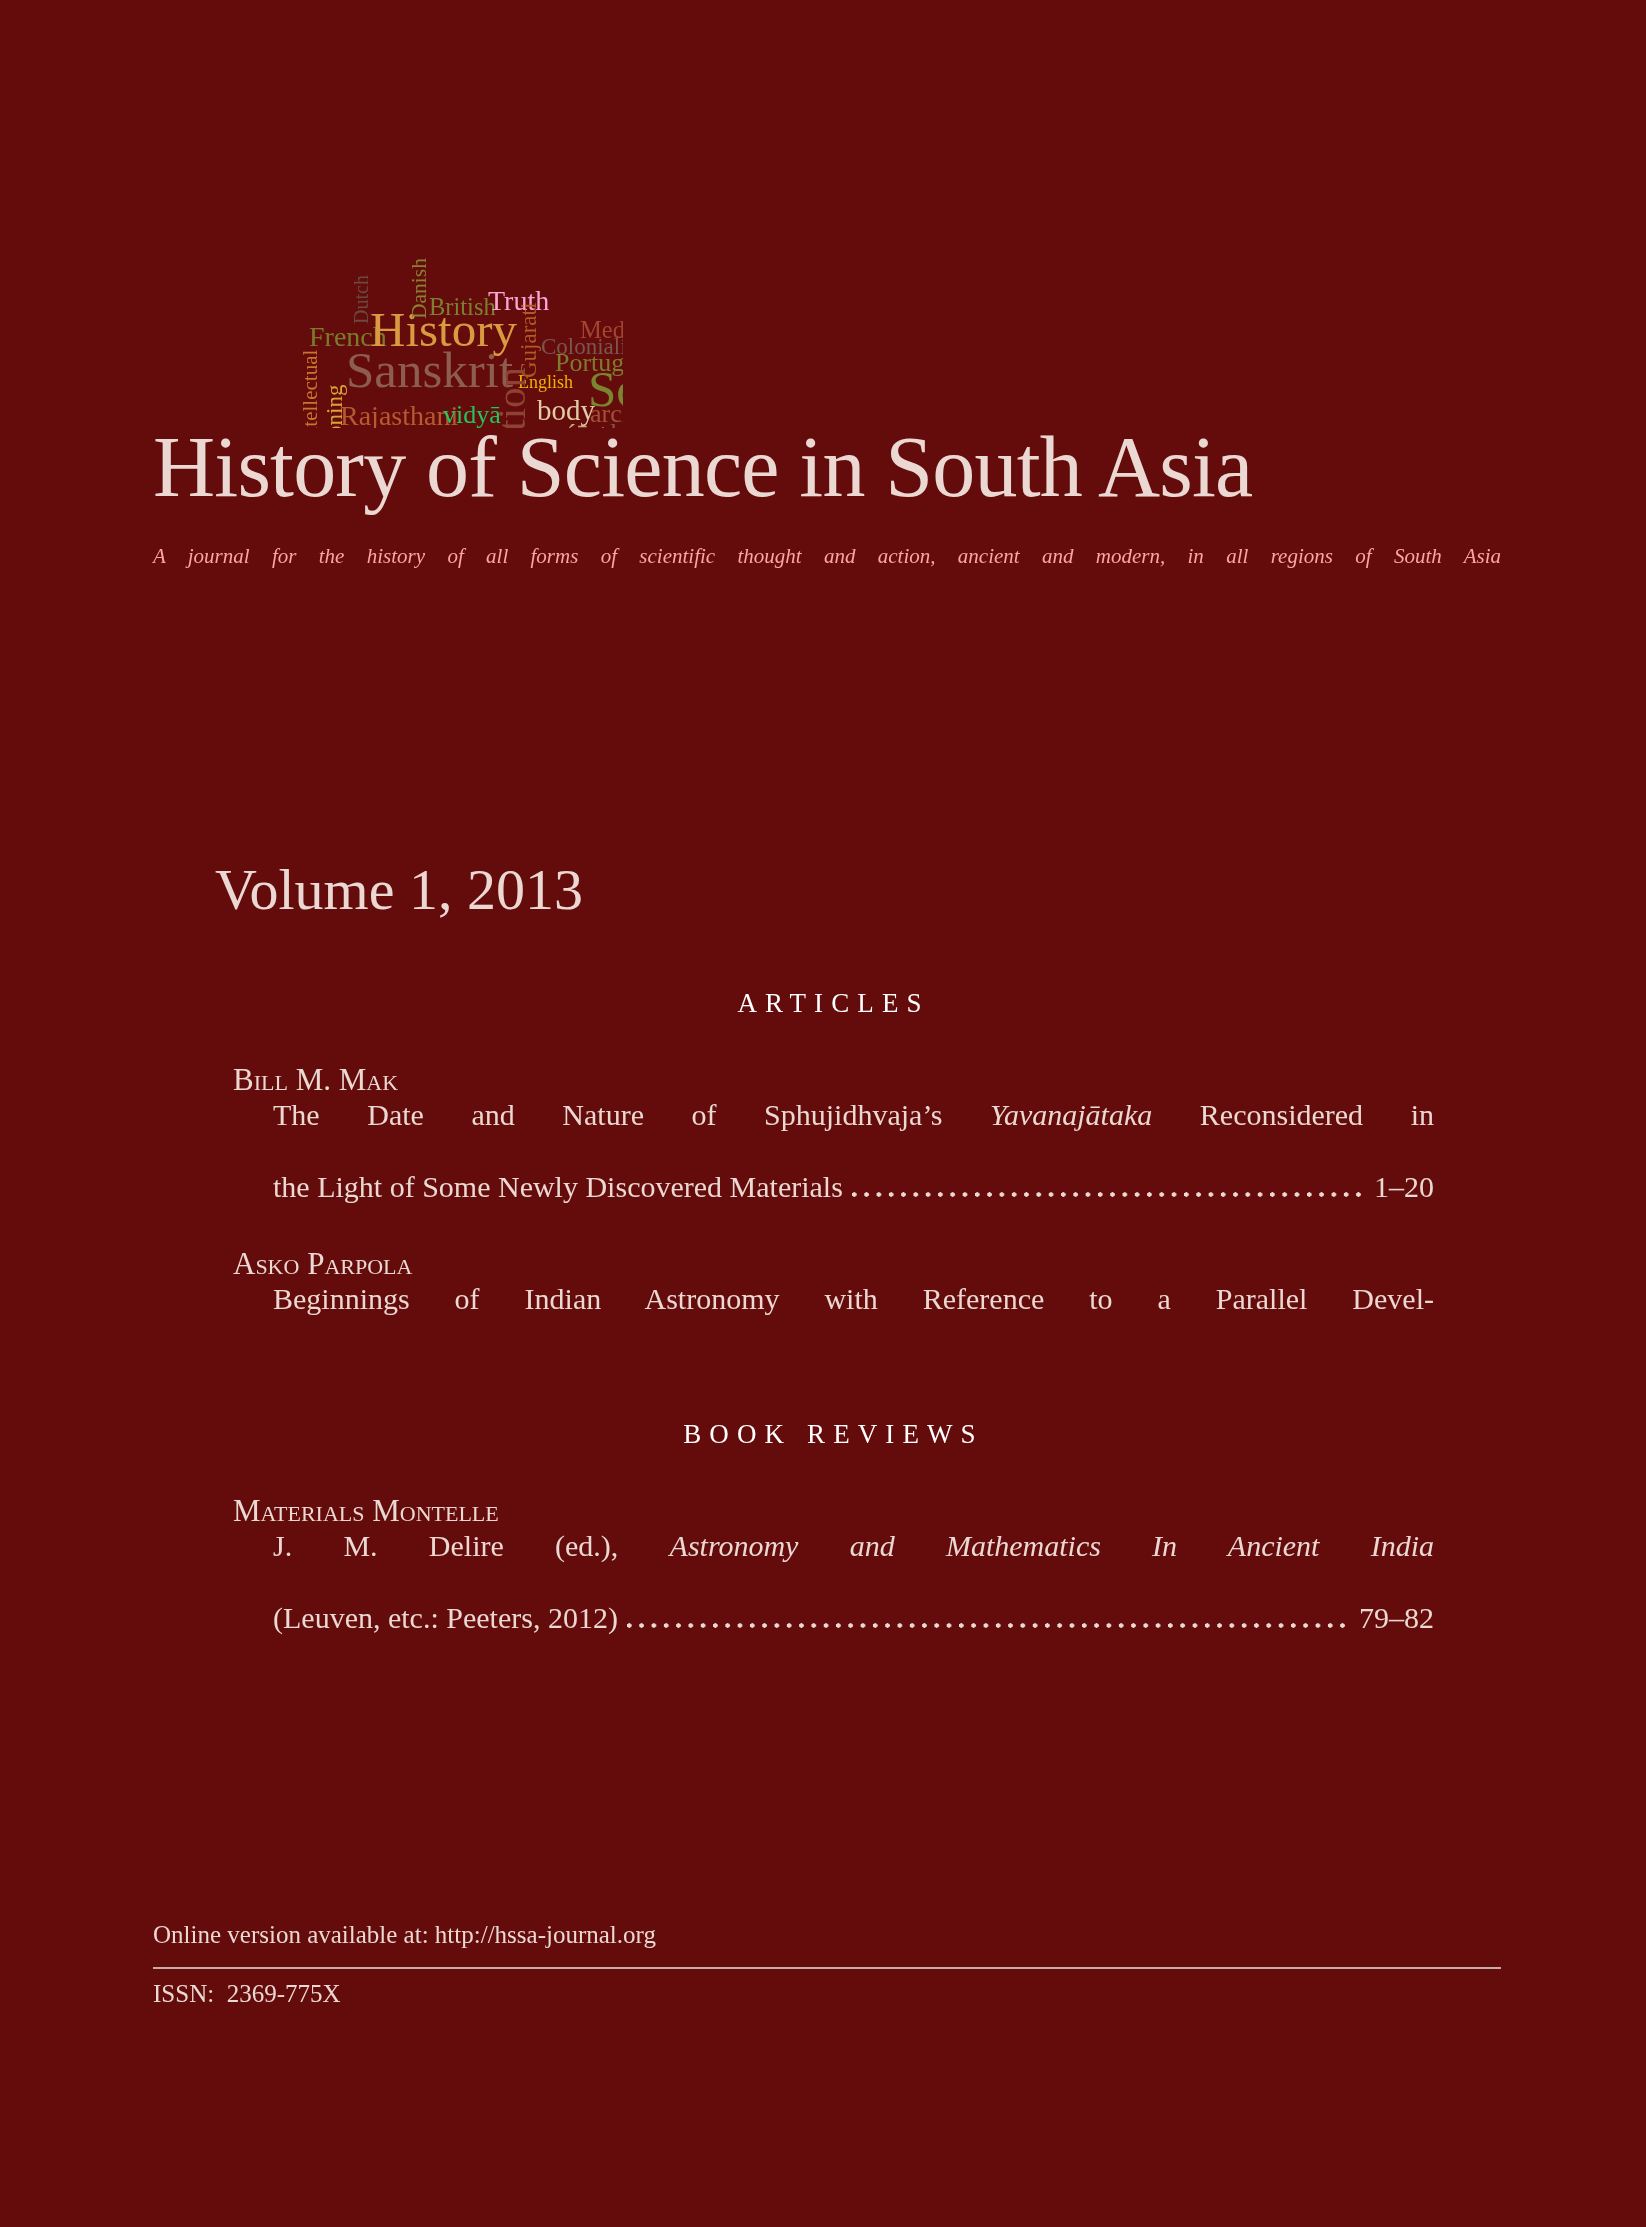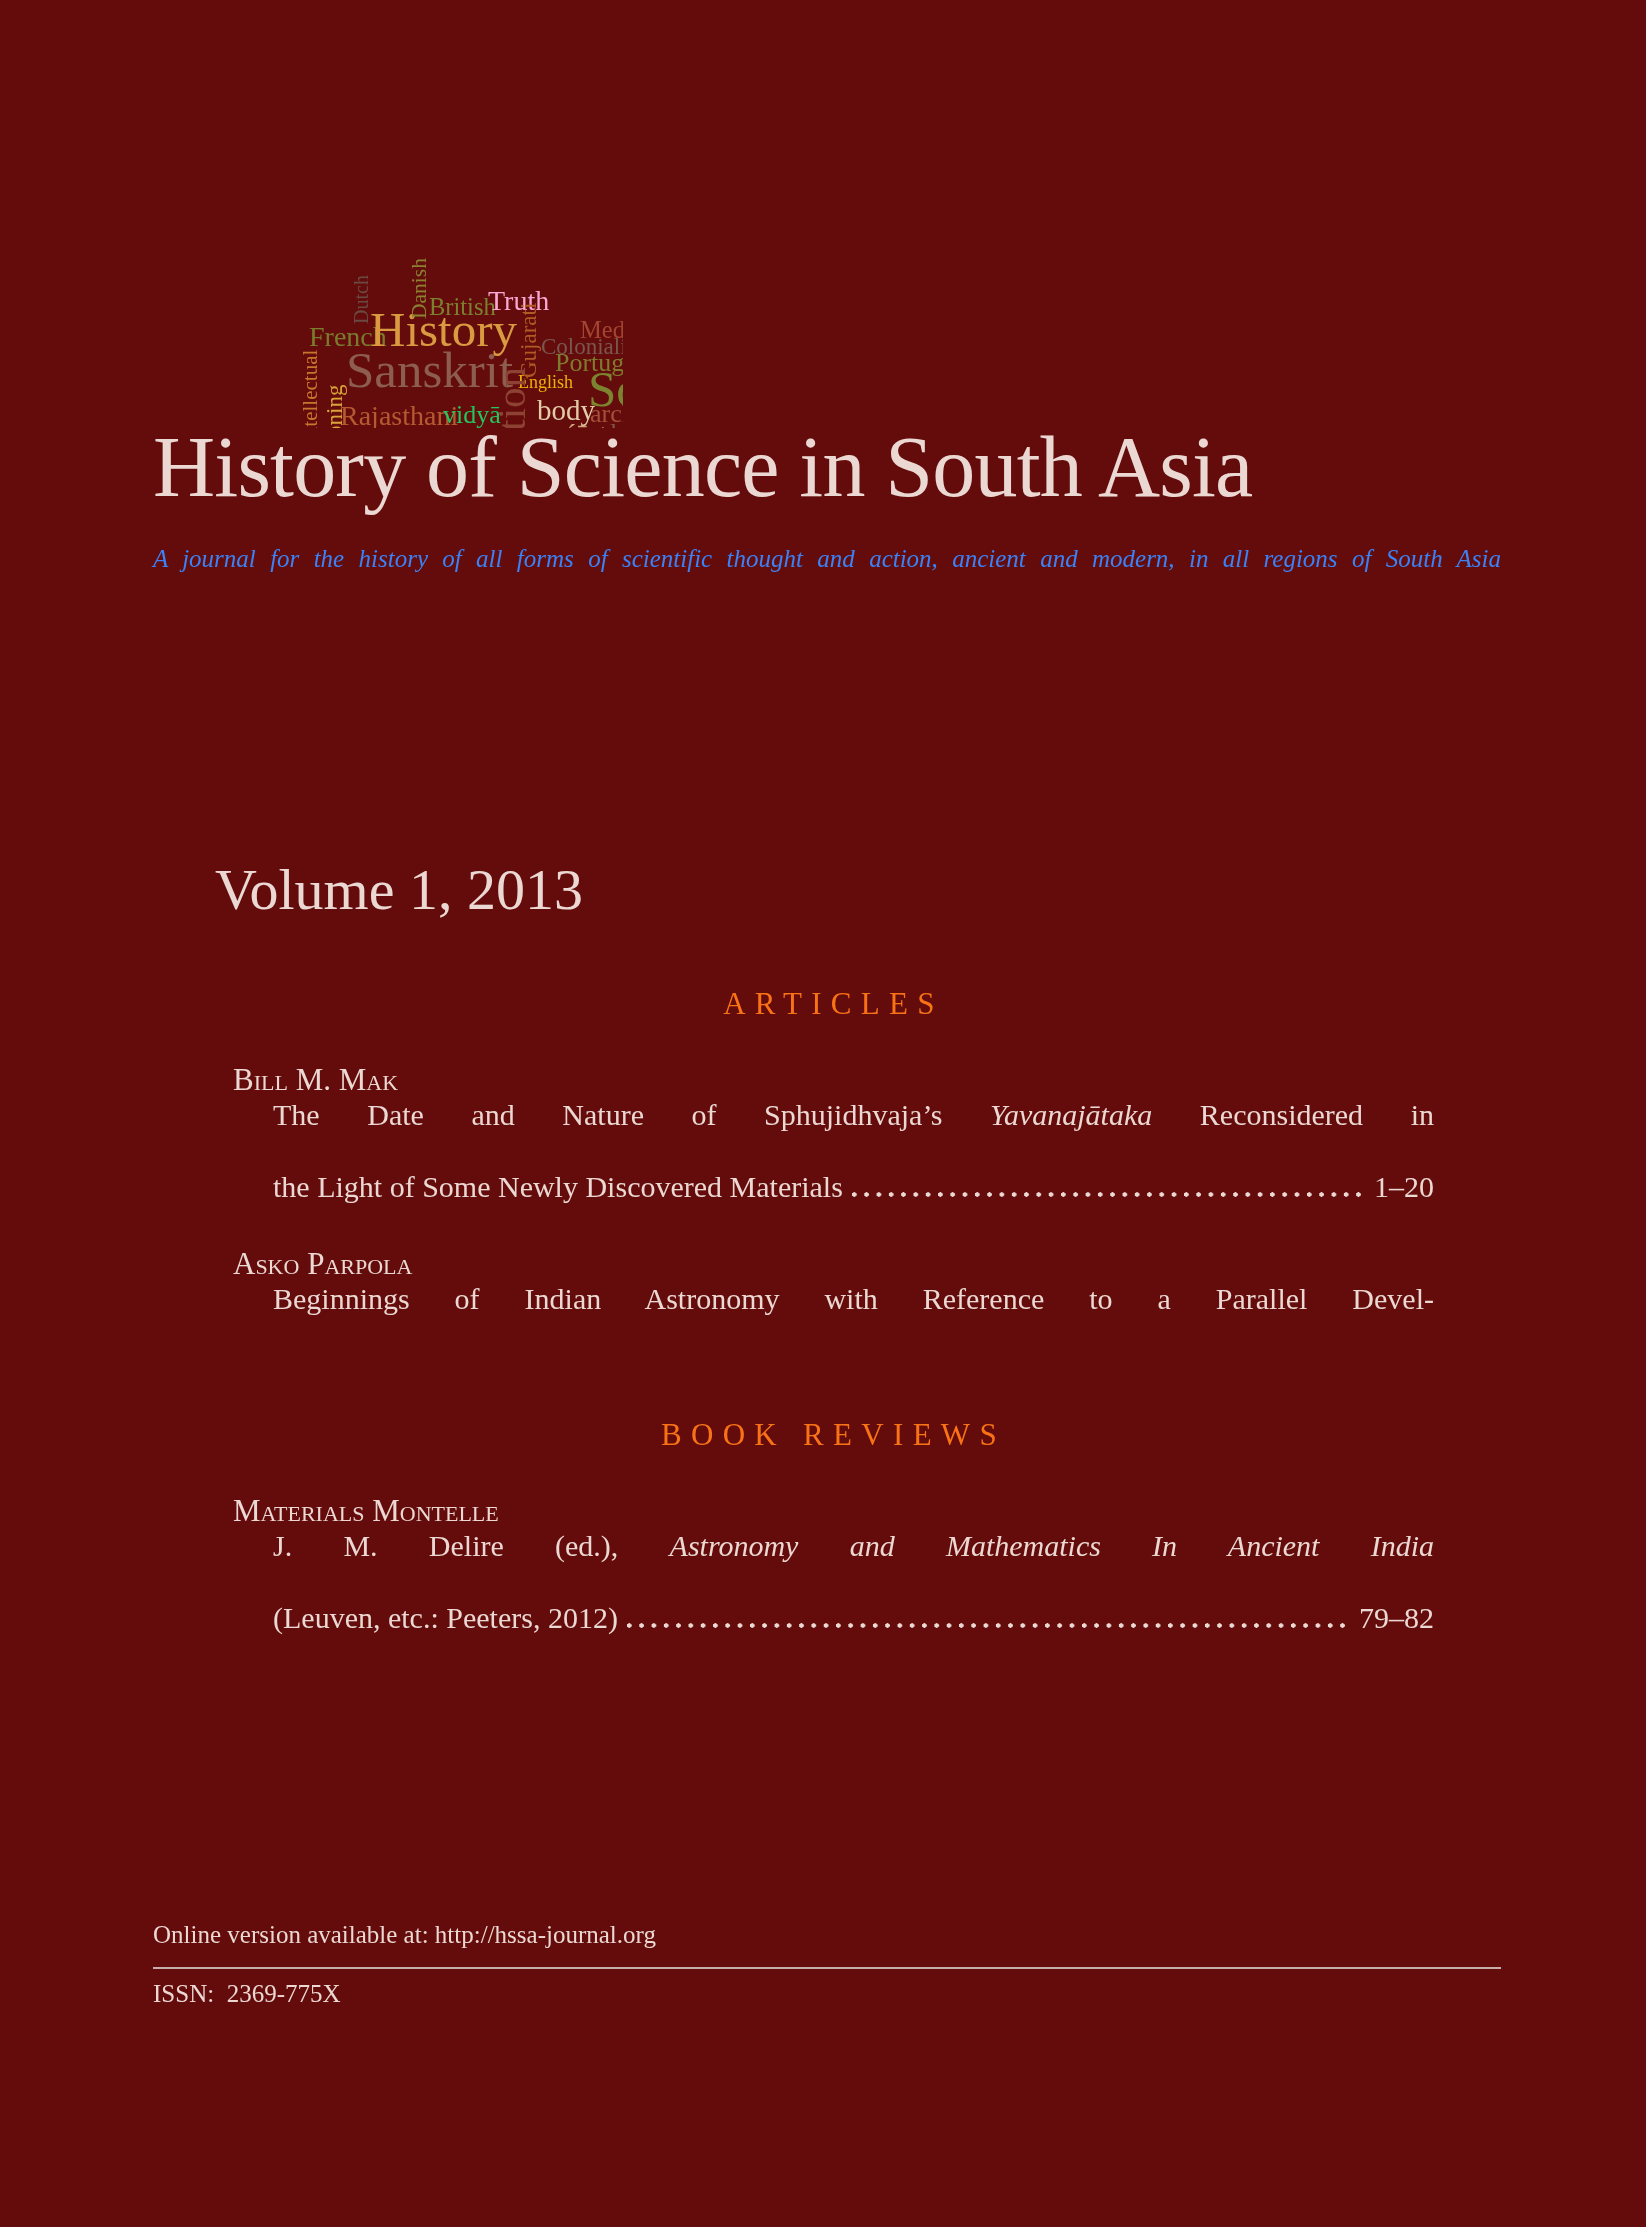--- a/index.html
+++ b/index.html
@@ -14,33 +14,33 @@
   .wcw{position:absolute;line-height:1;white-space:nowrap;font-family:"Liberation Serif","DejaVu Serif",serif;}
   .wcw.v{transform:rotate(-90deg);transform-origin:0 0;}
   
   .main-title{
     position:absolute;left:153px;top:418px;width:1355px;
     font-size:86px;line-height:1.15;white-space:nowrap;
     color:#EBD8D2;letter-spacing:-0.8px;
   }
   .subtitle{
     position:absolute;left:153px;top:543px;width:1348px;
-    font-size:25px;font-style:italic;line-height:1.3;
-    text-align:justify;text-align-last:justify;color:#3b82f6;
+    font-size:21px;font-style:italic;line-height:1.3;
+    text-align:justify;text-align-last:justify;color:#fca5a5;
   }
   
   .volume{
     position:absolute;left:215px;top:858px;
     font-size:58px;line-height:1.1;color:#EBD8D2;
   }
   
   .toc{position:absolute;left:233px;top:986px;width:1201px;font-size:30px;}
   .toc-heading{
-    font-size:31px;letter-spacing:.30em;text-align:center;
-    line-height:35px;color:#f97316;
+    font-size:27px;letter-spacing:.30em;text-align:center;
+    line-height:35px;color:#ffffff;
   }
   .toc-heading.later{margin-top:100px;}
   .toc-entry{margin-top:41px;}
   .toc-author{font-variant:small-caps;font-size:31px;line-height:35px;}
   .toc-lines{margin-left:40px;}
   .toc-line{line-height:36px;}
   .toc-line.just{text-align:justify;text-align-last:justify;}
   .toc-line.leaderline{display:flex;align-items:baseline;}
   .toc-line .it{font-style:italic;}
   .leader{

